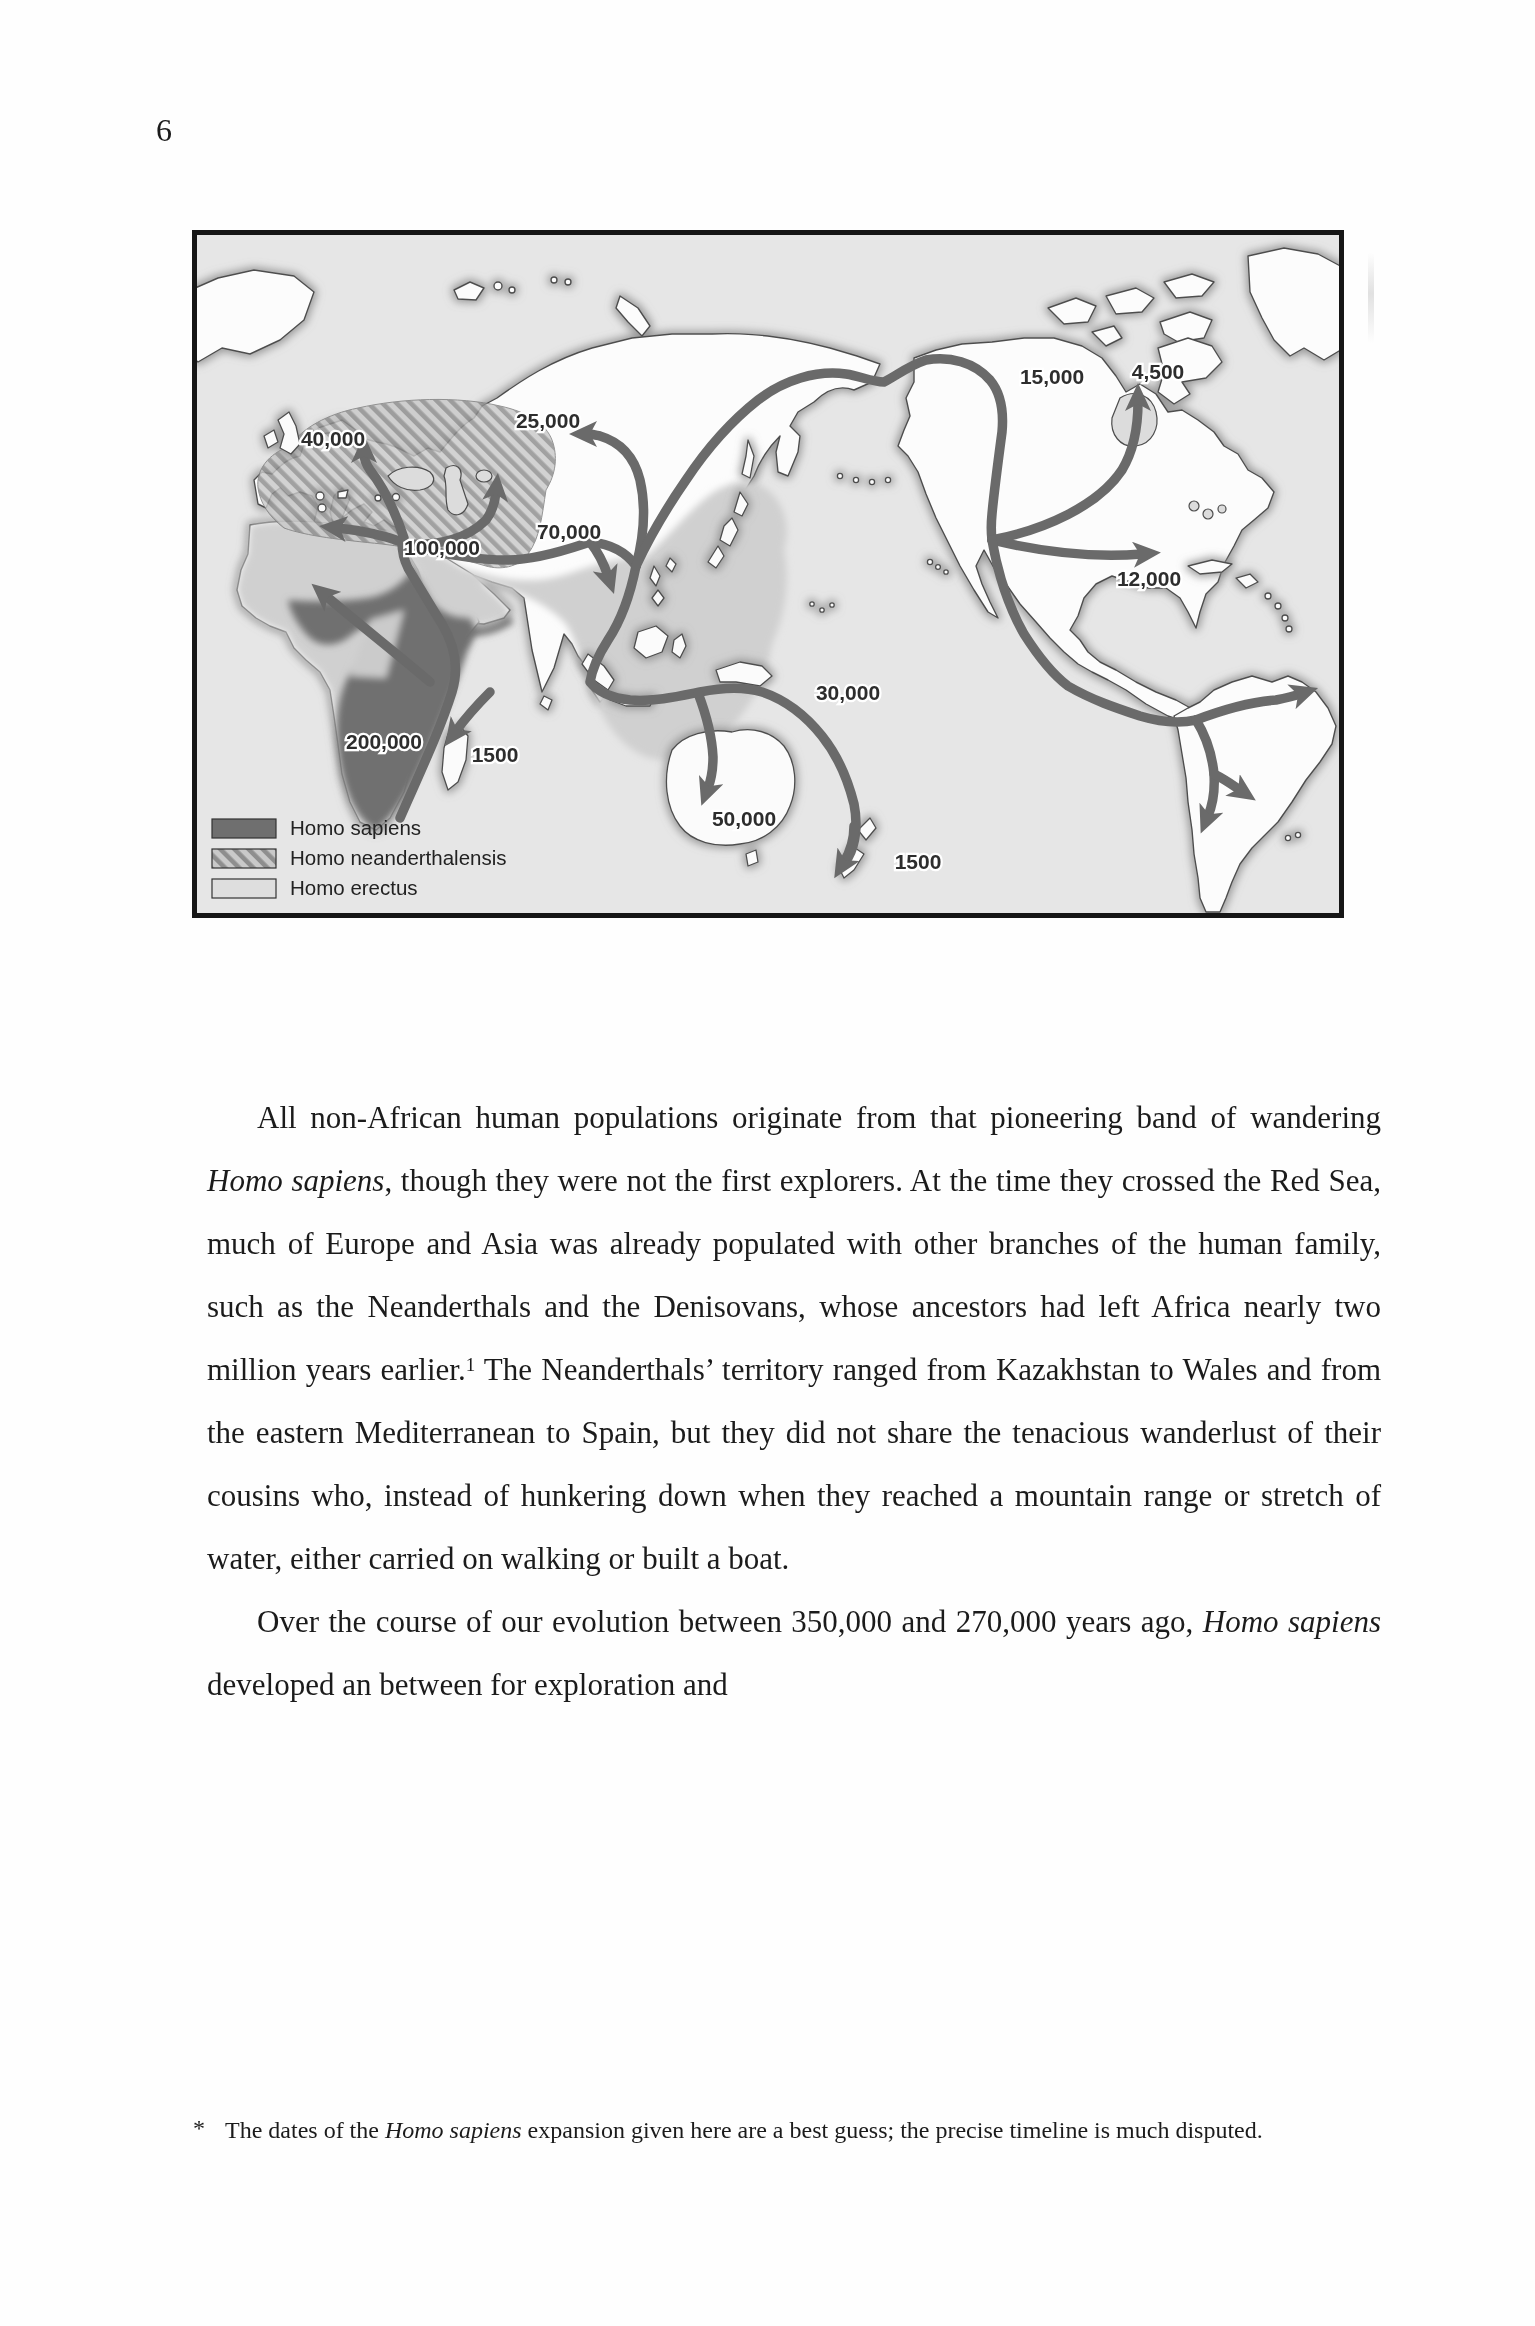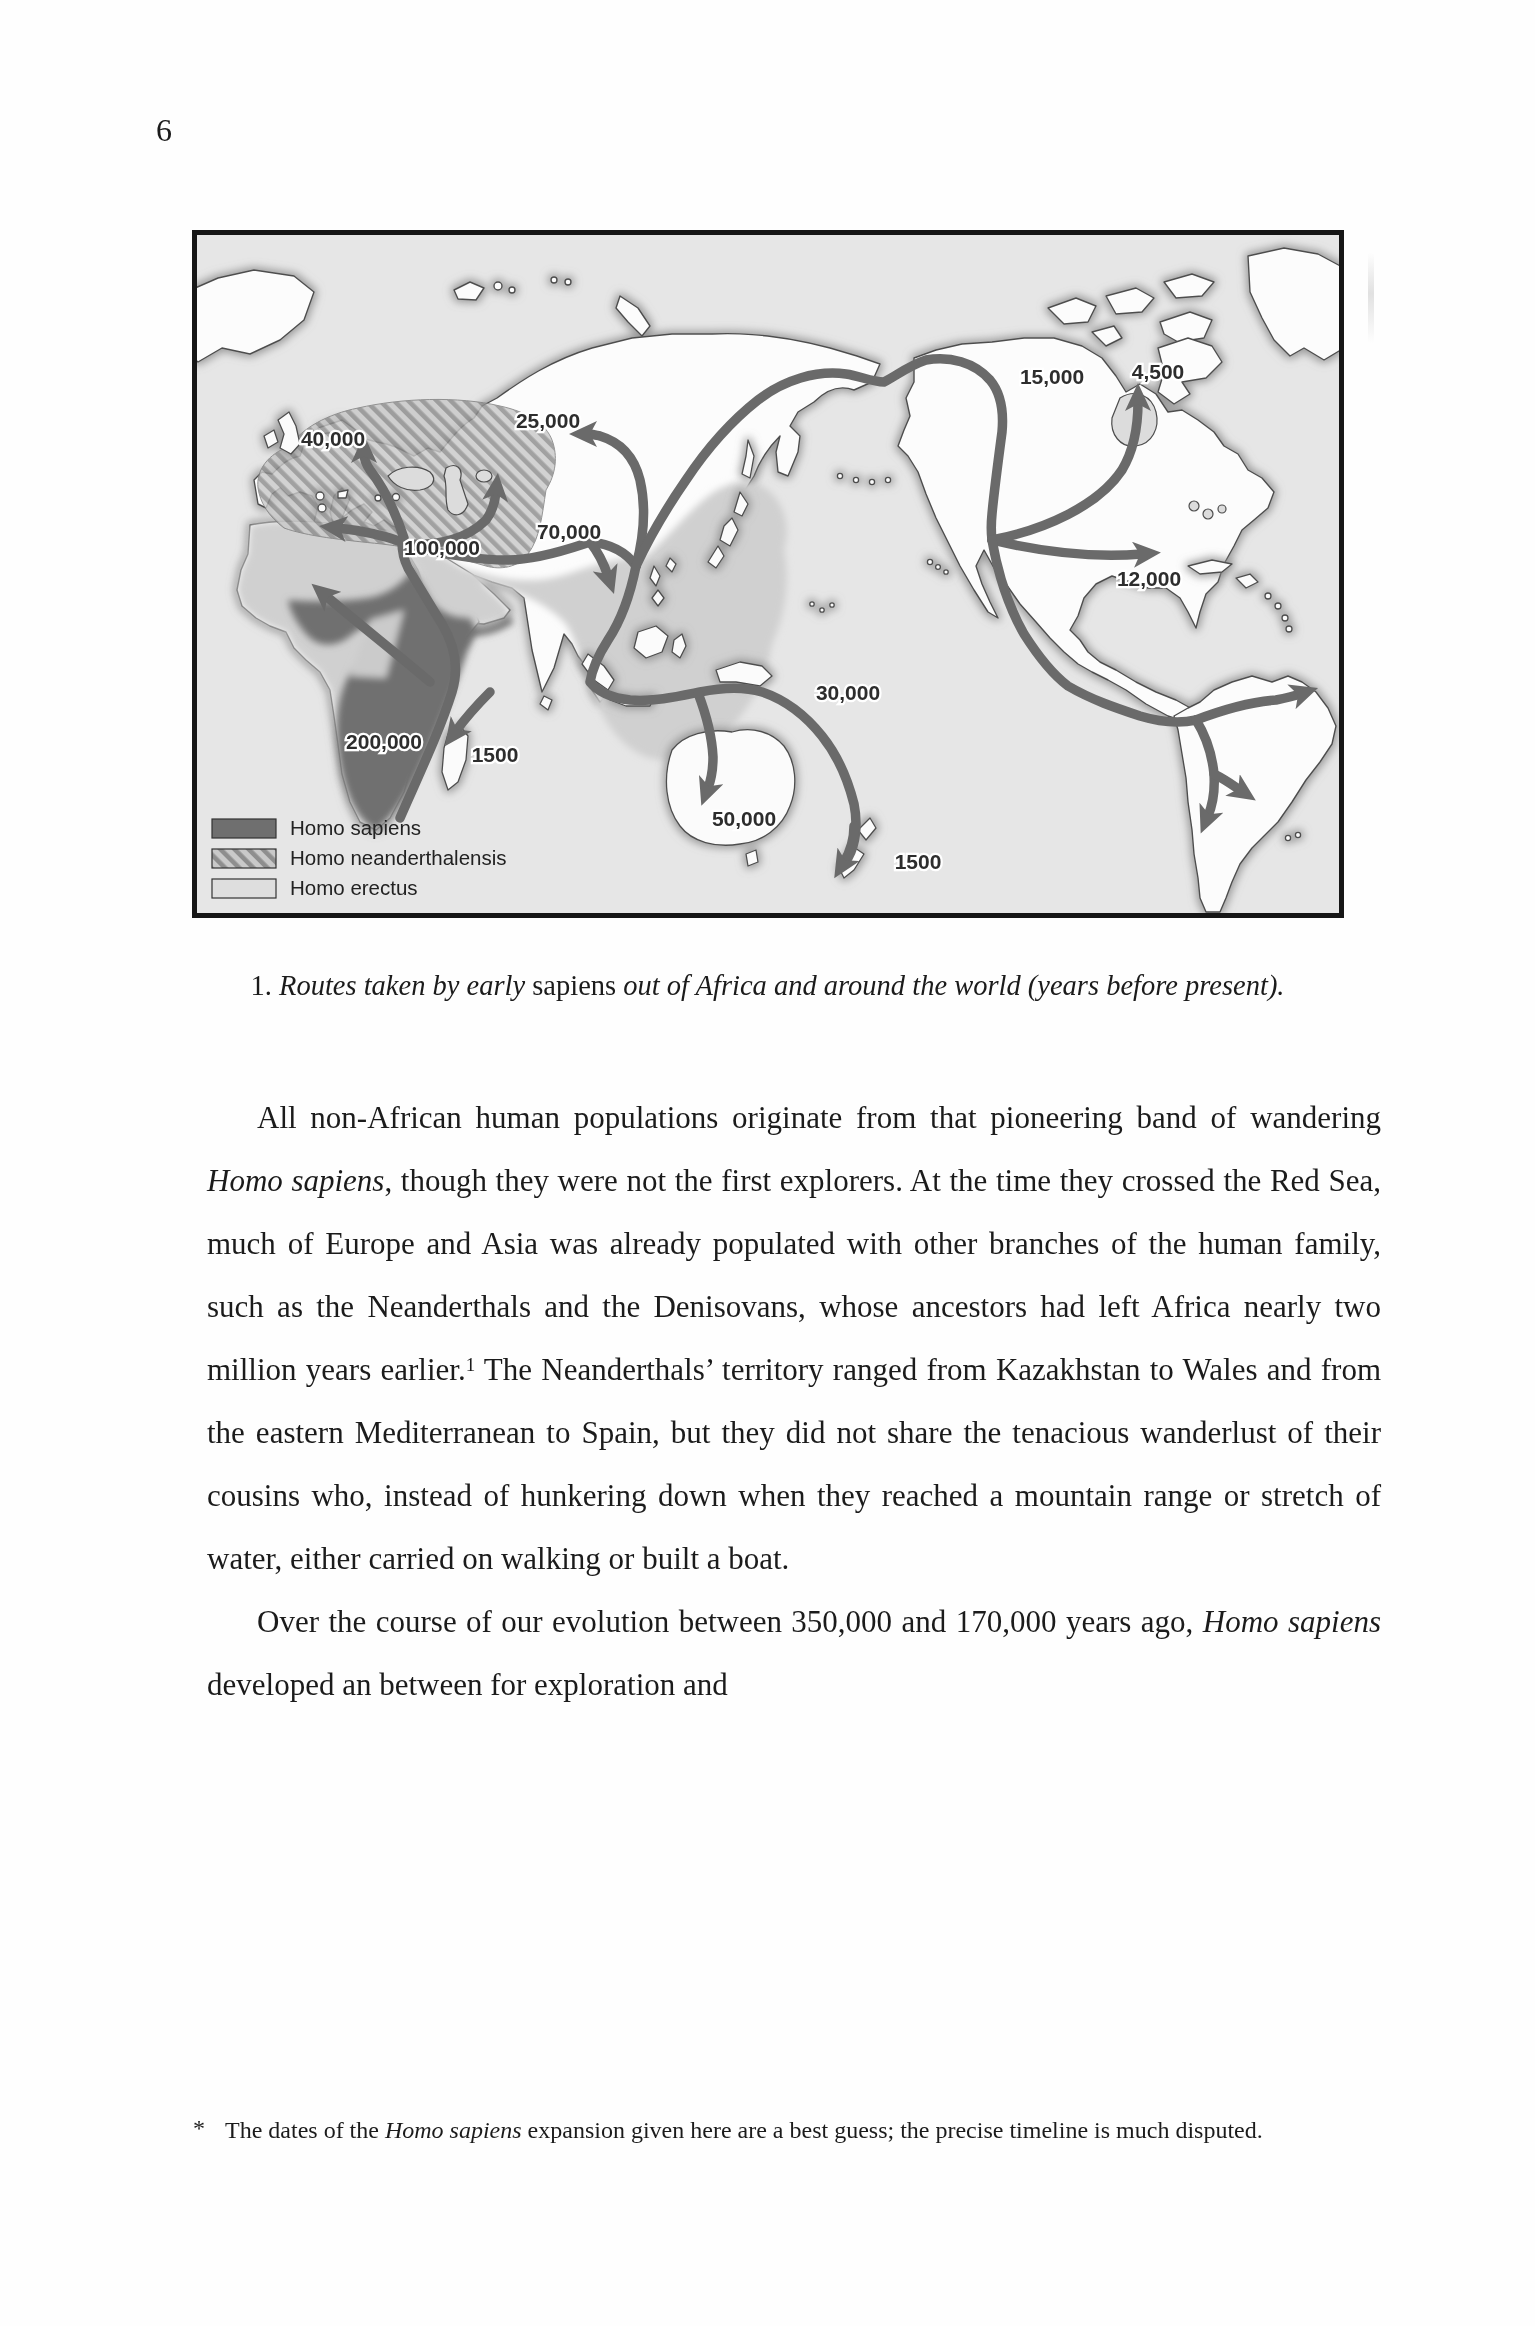--- a/index.html
+++ b/index.html
@@ -207,27 +207,23 @@
       <text class="legendlabel" x="98" y="635">Homo neanderthalensis</text>
       <text class="legendlabel" x="98" y="665">Homo erectus</text>
     </g>
 
     <rect x="2.5" y="2.5" width="1147" height="683" fill="none" stroke="#161616" stroke-width="5"></rect>
   </svg>
   </div>
 
   <div class="scan-artifact"></div>
 
-  <div class="caption">
-    <span class="roman">1.</span>
-    <span>Routes taken by early </span><span class="roman">sapiens</span><span> out of Africa and around the world (years before present).</span>
-  </div>
 
   <div class="bodytext">
     <p class="indent"><span>All non-African human populations originate from that pioneering band of wandering </span><em>Homo sapiens</em><span>, though they were not the first explorers. At the time they crossed the Red Sea, much of Europe and Asia was already populated with other branches of the human family, such as the Neanderthals and the Denisovans, whose ancestors had left Africa nearly two million years earlier.</span><sup>1</sup><span> The Neanderthals’ territory ranged from Kazakhstan to Wales and from the eastern Mediterranean to Spain, but they did not share the tenacious wanderlust of their cousins who, instead of hunkering down when they reached a mountain range or stretch of water, either carried on walking or built a boat.</span></p>
-    <p class="indent"><span>Over the course of our evolution between 350,000 and 170,000 years ago, </span><em>Homo sapiens</em><span> developed an between for exploration and</span></p>
+    <p class="indent"><span>Over the course of our evolution between 350,000 and 270,000 years ago, </span><em>Homo sapiens</em><span> developed an between for exploration and</span></p>
   </div>
 
   <div class="footnote">
     <span class="fn-marker">*</span><span>The dates of the </span><em>Homo sapiens</em><span> expansion given here are a best guess; the precise timeline is much disputed.</span>
   </div>
 
 </div>
 
 </body></html>

